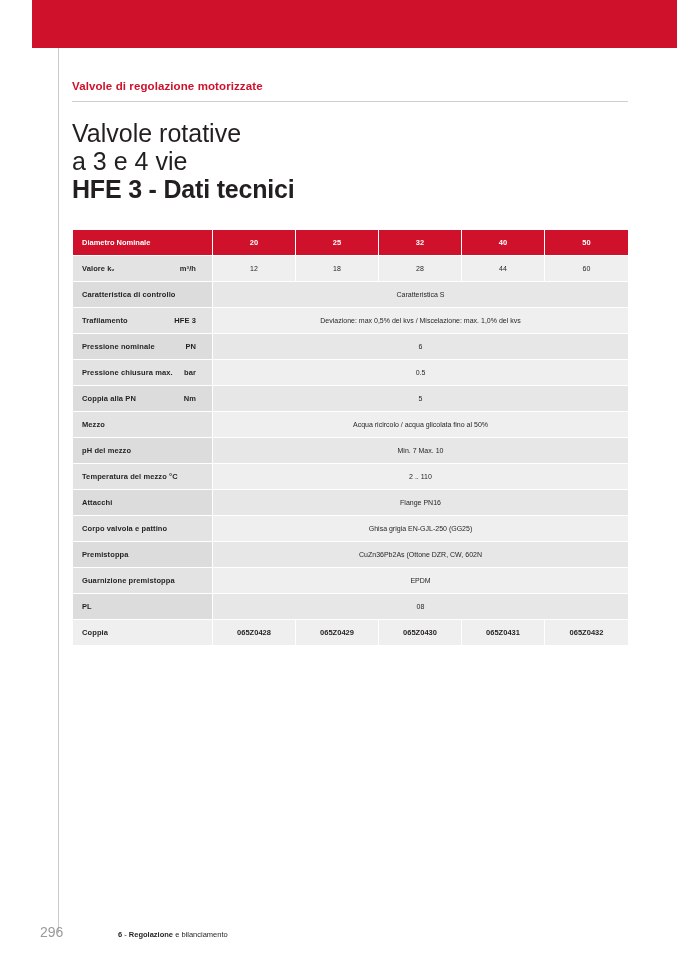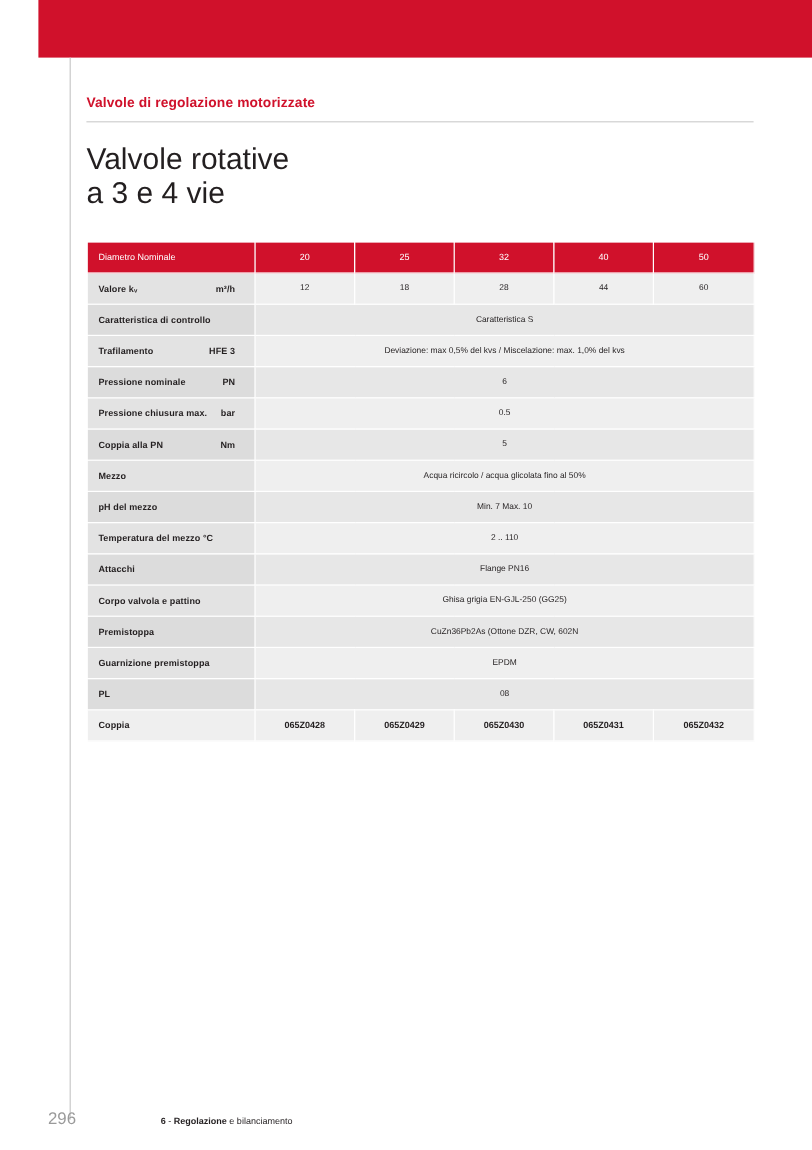--- a/index.html
+++ b/index.html
@@ -101,21 +101,21 @@
     font-size: 7px;
     text-align: center;
     color: #231f20;
   }
   tr.alt .lbl { background: #dcdcdc; }
   tr.alt .val { background: #e7e7e7; }
   .hdr td {
     background: #d0112b;
     color: #ffffff;
     font-size: 7.5px;
-    font-weight: normal;
+    font-weight: bold;
     text-align: center;
     height: 25px;
   }
   .hdr td.lbl-hdr {
     text-align: left;
     padding-left: 9px !important;
     background: #d0112b;
     color: #ffffff;
   }
   .section-hdr td {
@@ -138,21 +138,21 @@
     text-align: left;
   }
   
   .footer {
     position: absolute;
     left: 40px;
     bottom: 18px;
     width: 560px;
     display: flex;
     align-items: baseline;
-    gap: 16px;
+    gap: 0;
   }
   .folio {
     font-size: 14px;
     color: #9a9a9a;
     font-weight: normal;
     width: 32px;
   }
   .footer-text {
     font-size: 7.5px;
     color: #231f20;
@@ -170,20 +170,21 @@
   <div class="left-rule"></div>
 
   <div class="content">
 
     <div class="eyebrow">Valvole di regolazione motorizzate</div>
     <div class="eyebrow-rule"></div>
 
     <h1 class="title">
       <span>Valvole rotative</span><br>
       <span>a 3 e 4 vie</span><br>
+      <span class="bold">HFE 3 - Dati tecnici</span>
     </h1>
 
     <table class="spec">
       <colgroup>
         <col style="width:140px">
         <col style="width:83px">
         <col style="width:83px">
         <col style="width:83px">
         <col style="width:83px">
         <col style="width:84px">

